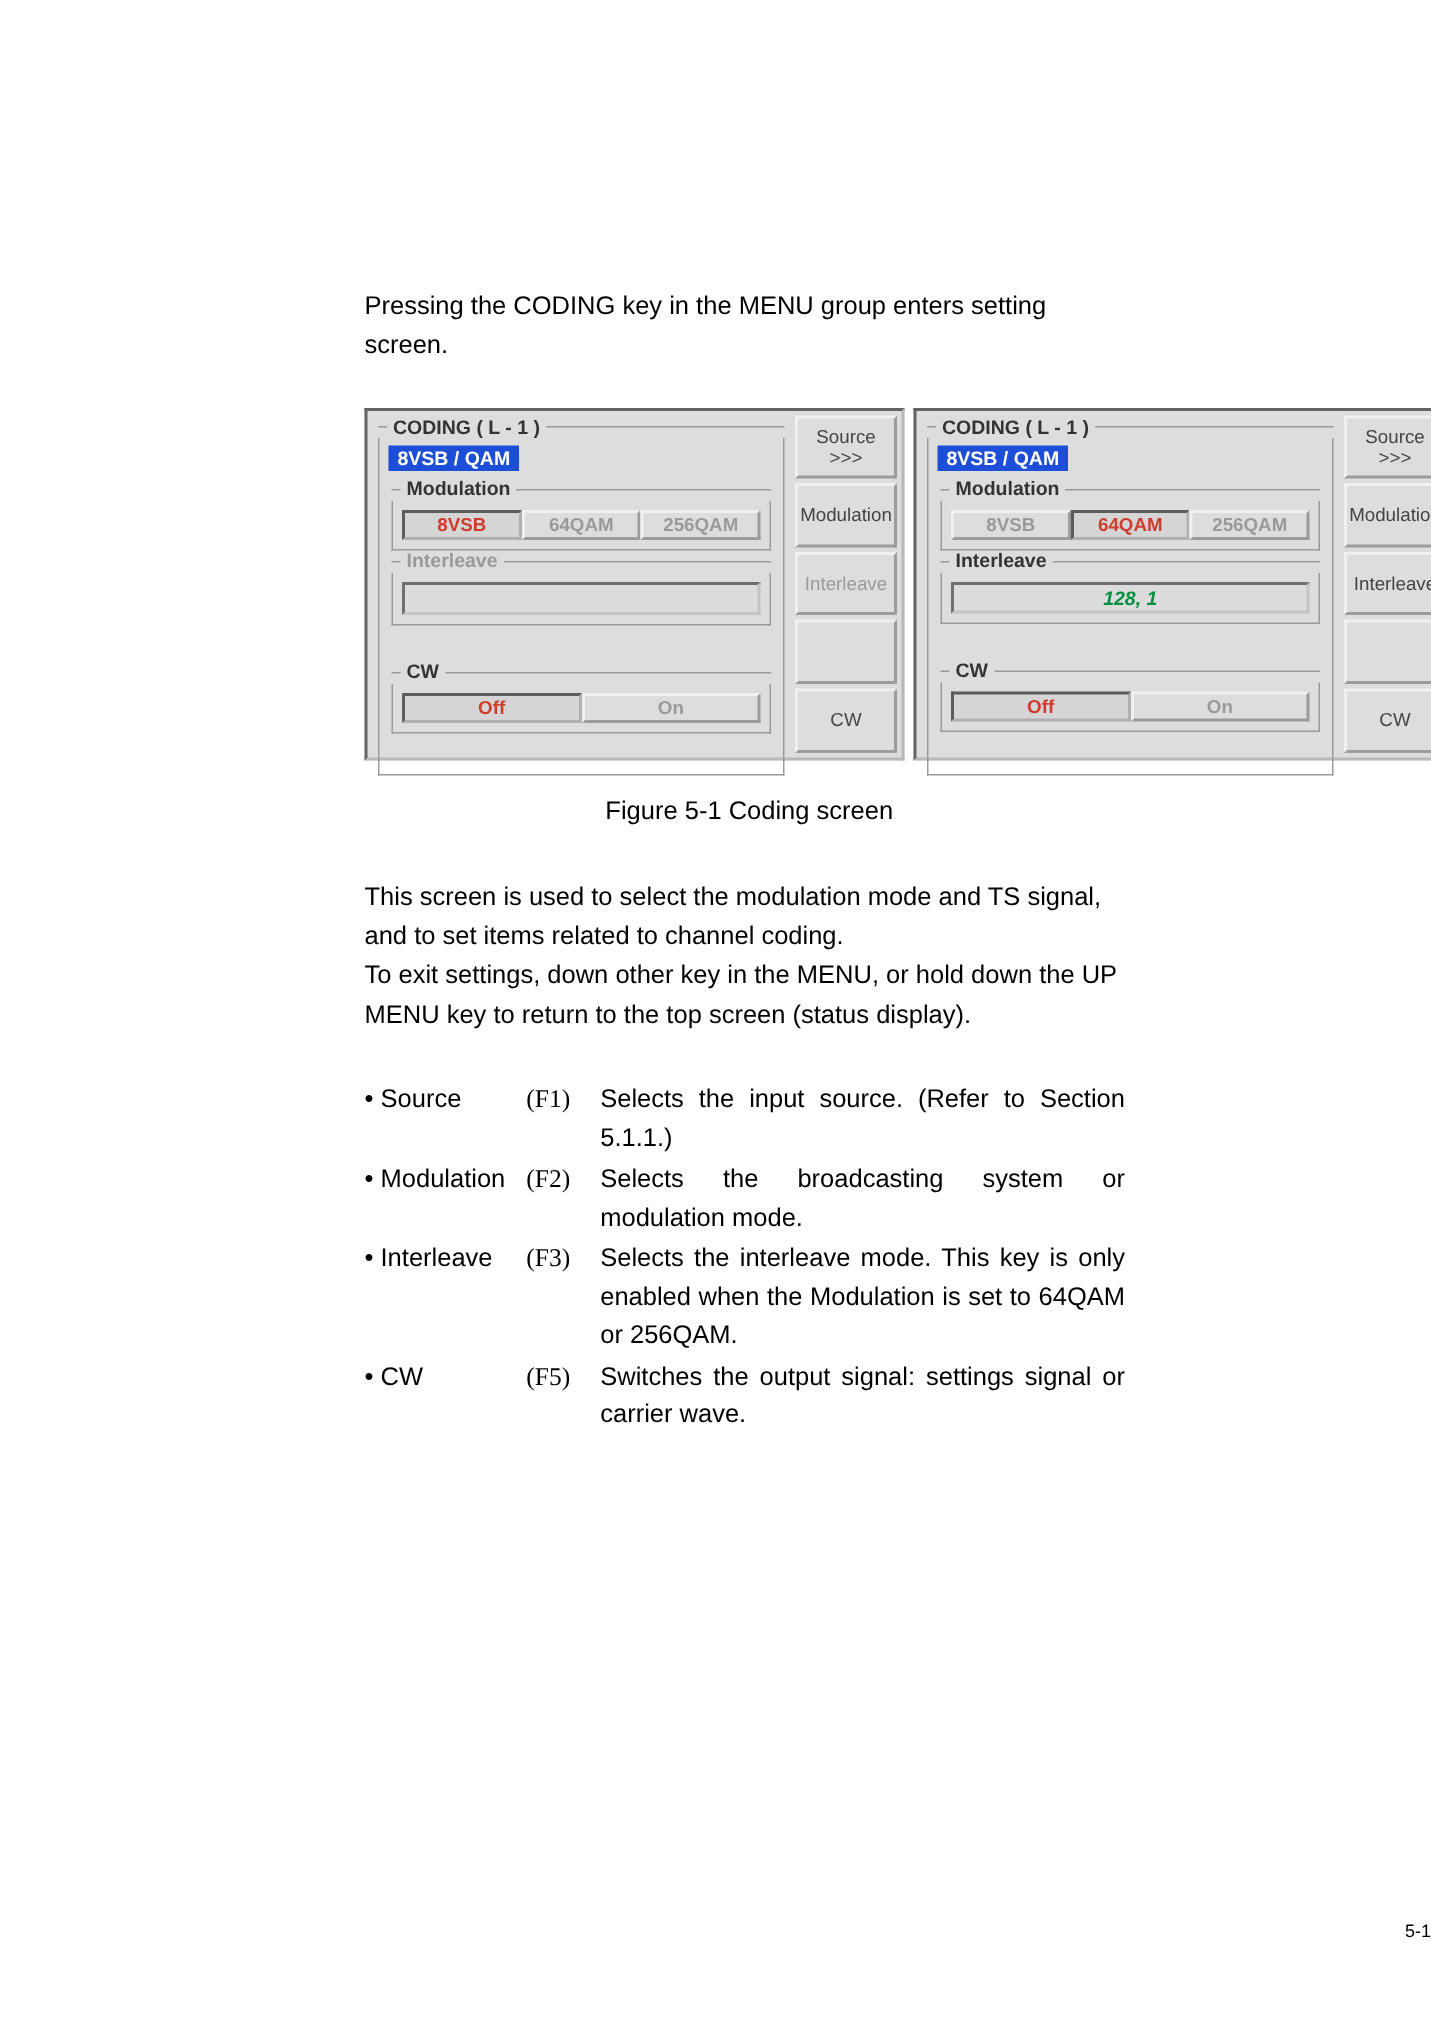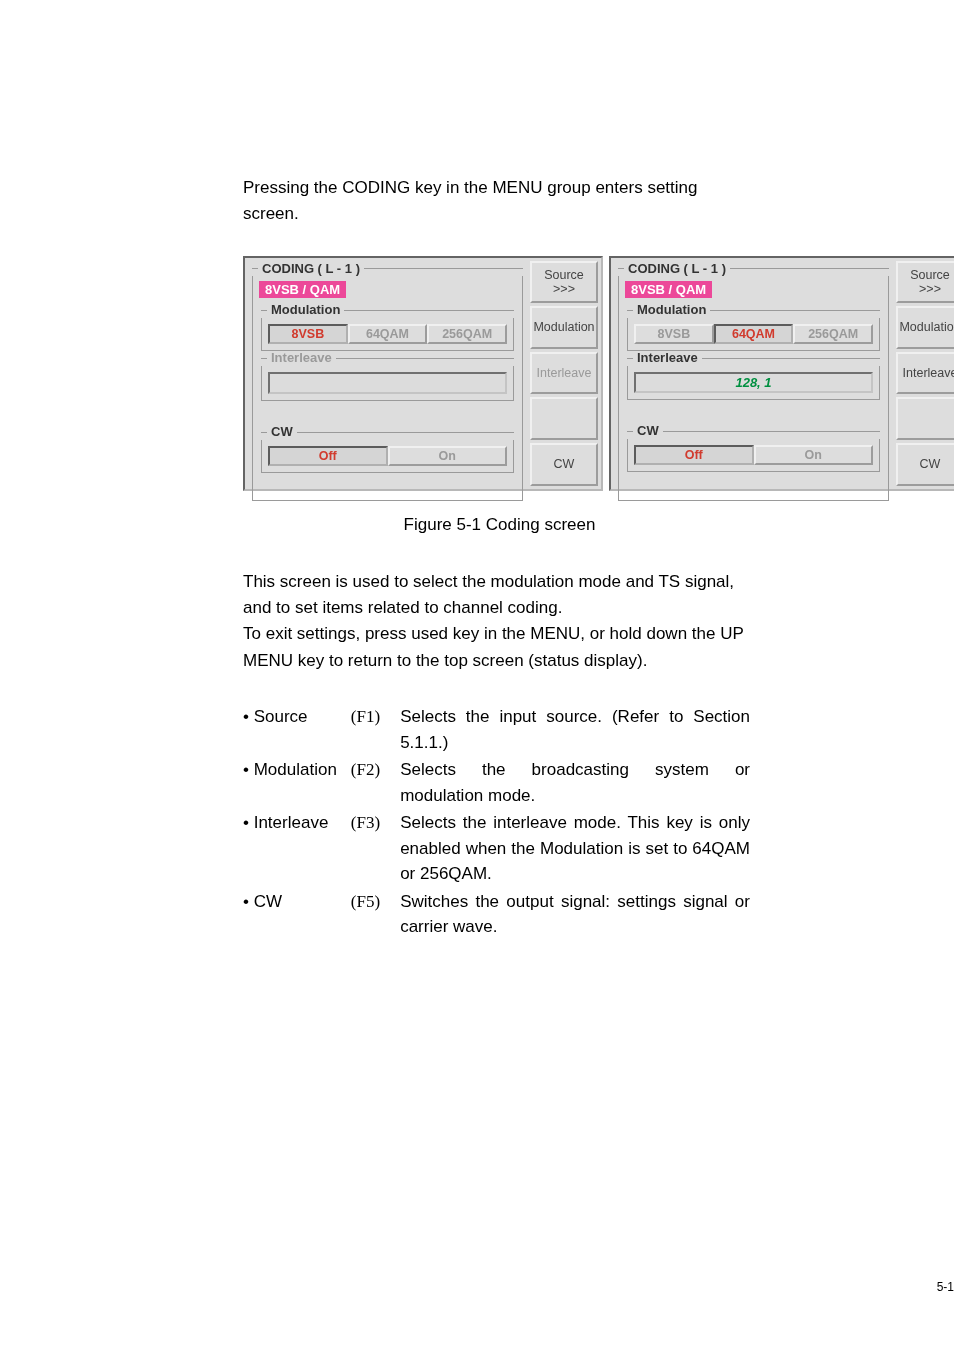--- a/index.html
+++ b/index.html
@@ -5,21 +5,21 @@
   body {
     margin: 0;
     padding: 0;
     background: #ffffff;
     font-family: Arial, "Helvetica Neue", sans-serif;
     color: #000;
     font-size: 16px;
   }
   .page {
     width: 778px;
-    margin: 0 auto;
+    margin: 16px auto;
     padding: 175px 110px 40px 155px;
     box-sizing: border-box;
   }
   .page-number {
     position: absolute;
     left: 0;
     right: 0;
     top: 1280px;
     text-align: right;
     font-size: 12px;
@@ -132,21 +132,21 @@
     border:1px solid #9a9a9a;
     border-top:none;
     margin:0 4px 2px 4px;
     padding:3px 4px 4px 4px;
     height:100%;
     box-sizing:border-box;
     position:relative;
   }
   .mode-pill{
     display:inline-block;
-    background:#ec4899;
+    background:#1d4ed8;
     color:#ffffff;
     font-weight:bold;
     font-size:13px;
     padding:1px 6px;
     margin: 2px 0 5px 2px;
   }
   .segmented {
     display: flex;
     gap: 0;
     font-size: 12.5px;
@@ -337,21 +337,21 @@
           <div class="sidebtn">CW</div>
         </div>
       </div>
     </div>
 
   </div>
 
   <div class="figure-caption">Figure 5-1   Coding screen</div>
 
   <div class="main-text" style="margin-bottom:0">This screen is used to select the modulation mode and TS signal, and to set items related to channel coding.</div>
-  <div class="main-text" style="margin-top:0;margin-bottom:30px">To exit settings, press used key in the MENU, or hold down the UP MENU key to return to the top screen (status display).</div>
+  <div class="main-text" style="margin-top:0;margin-bottom:30px">To exit settings, down other key in the MENU, or hold down the UP MENU key to return to the top screen (status display).</div>
 
   <table class="defs">
     <tbody>
         <tr>
       <td class="bullet-cell">• <span>Source</span></td>
       <td class="fkey-cell">(F1)</td>
       <td class="desc-cell">Selects the input source.   (Refer to Section 5.1.1.)</td>
     </tr>
     <tr>
       <td class="bullet-cell">• <span>Modulation</span></td>

